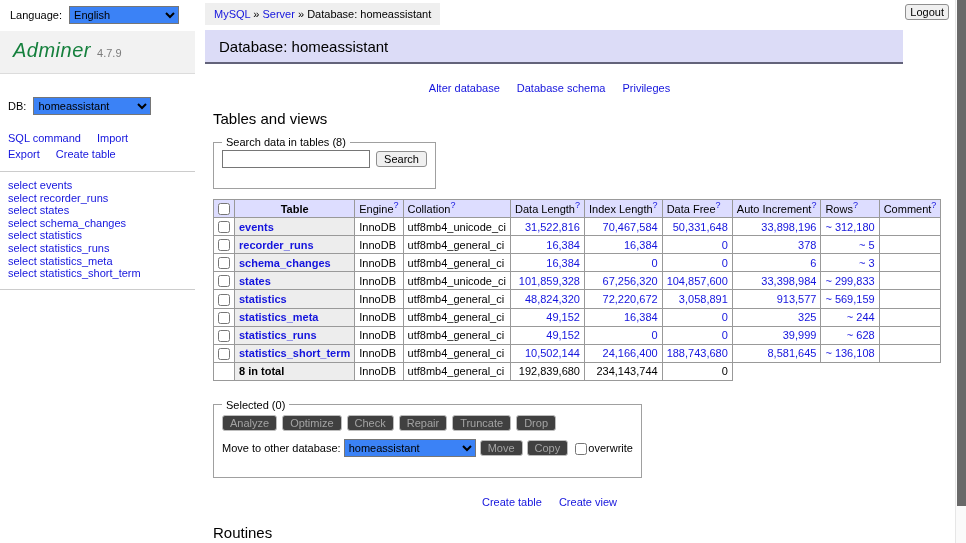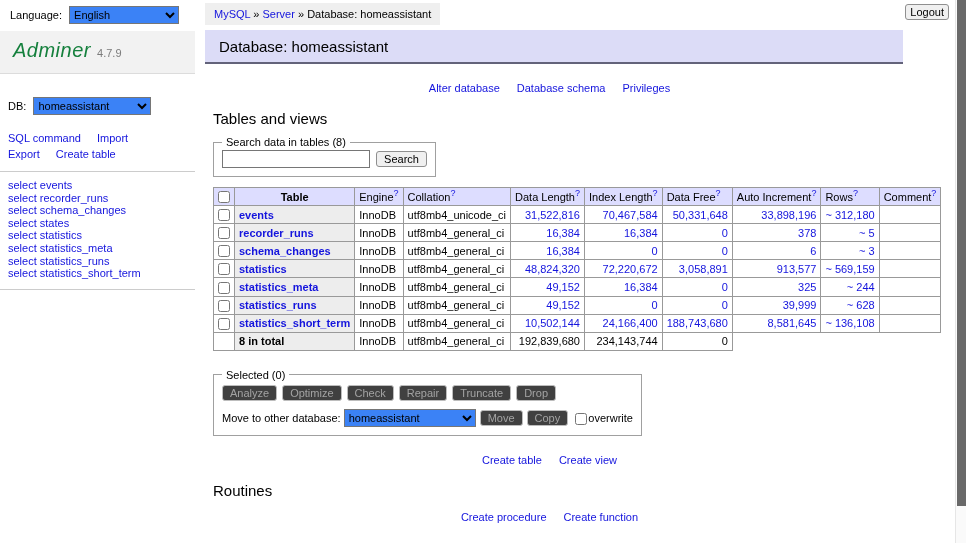--- a/index.html
+++ b/index.html
@@ -50,21 +50,21 @@
   #page-title {
     margin: 5px 0 0 0; height: 34px; line-height: 34px; background: #dcdcf7;
     border-bottom: 2px solid #63637a; padding-left: 14px;
     font-size: 15px; font-weight: normal;
   }
   .cbody { padding-left: 8px; }
   .link-row { margin-top: 18px; text-align: center; }
   .link-row a { margin-right: 17px; }
   .link-row.tight { margin-top: 12px; }
   h3 { font-size: 15px; font-weight: normal; margin: 16px 0 0 0; }
-  fieldset { display: block; width: fit-content; border: 1px solid #a0a0a0; margin: 9px 0 0 0; padding: 2px 8px 8px 8px; }
+  fieldset { display: block; width: fit-content; border: 1px solid #a0a0a0; margin: 9px 0 0 0; padding: 2px 8px 20px 8px; }
   legend { padding: 0 4px; }
   #search-input { width: 148px; }
   #search-btn { margin-left: 3px; }
   #selected-fs { margin-top: 18px; }
   .sel-btn-row { margin-top: 2px; }
   .sel-btn-row button { margin-right: 5px; }
   .move-row { margin-top: 8px; }
   .move-row select { width: 132px; margin: 0 4px 0 3px; }
   .move-row button { margin-right: 4px; }
   #overwrite-label { margin-left: 1px; }
@@ -102,25 +102,25 @@
     <select><option>homeassistant</option></select>
   </div>
   <div class="cmd-links">
       <div class="cmd-line"><a href="#">SQL command</a><a href="#">Import</a></div>
       <div class="cmd-line"><a href="#">Export</a><a href="#">Create table</a></div>
     </div>
   <hr>
   <div class="tbl-sel-links">
       <a href="#">select events</a>
       <a href="#">select recorder_runs</a>
+      <a href="#">select states</a>
       <a href="#">select schema_changes</a>
-      <a href="#">select states</a>
       <a href="#">select statistics</a>
+      <a href="#">select statistics_runs</a>
       <a href="#">select statistics_meta</a>
-      <a href="#">select statistics_runs</a>
       <a href="#">select statistics_short_term</a>
     </div>
   <hr>
 </div>
 
 <button id="logout-btn">Logout</button>
 
 <div id="scrollbar">
   <div id="scroll-thumb"></div>
 </div>
@@ -187,20 +187,32 @@
             <td>utf8mb4_general_ci</td>
             <td class="num"><a href="#">16,384</a></td>
             <td class="num"><a href="#">0</a></td>
             <td class="num"><a href="#">0</a></td>
             <td class="num"><a href="#">6</a></td>
             <td class="num"><a href="#">~ 3</a></td>
             <td></td>
           </tr>
           <tr>
             <td class="cb-cell"><input type="checkbox" style=""></td>
+            <th class="name-cell"><a href="#">states</a></th>
+            <td>InnoDB</td>
+            <td>utf8mb4_unicode_ci</td>
+            <td class="num"><a href="#">101,859,328</a></td>
+            <td class="num"><a href="#">67,256,320</a></td>
+            <td class="num"><a href="#">104,857,600</a></td>
+            <td class="num"><a href="#">33,398,984</a></td>
+            <td class="num"><a href="#">~ 299,833</a></td>
+            <td></td>
+          </tr>
+          <tr>
+            <td class="cb-cell"><input type="checkbox" style=""></td>
             <th class="name-cell"><a href="#">statistics</a></th>
             <td>InnoDB</td>
             <td>utf8mb4_general_ci</td>
             <td class="num"><a href="#">48,824,320</a></td>
             <td class="num"><a href="#">72,220,672</a></td>
             <td class="num"><a href="#">3,058,891</a></td>
             <td class="num"><a href="#">913,577</a></td>
             <td class="num"><a href="#">~ 569,159</a></td>
             <td></td>
           </tr>

